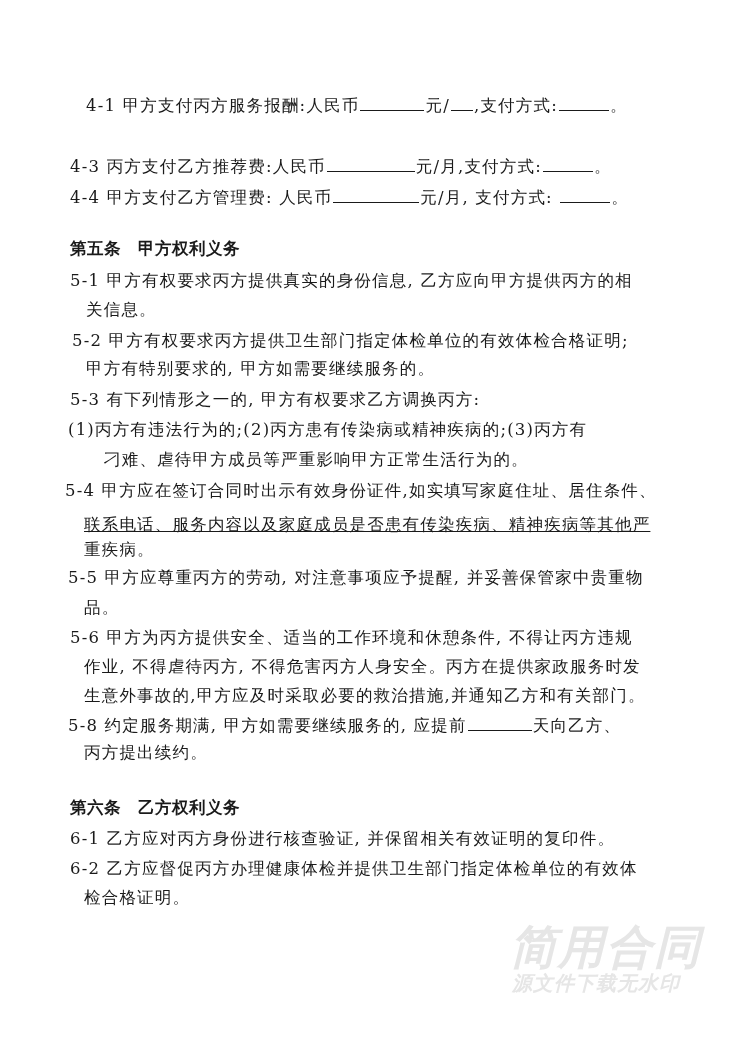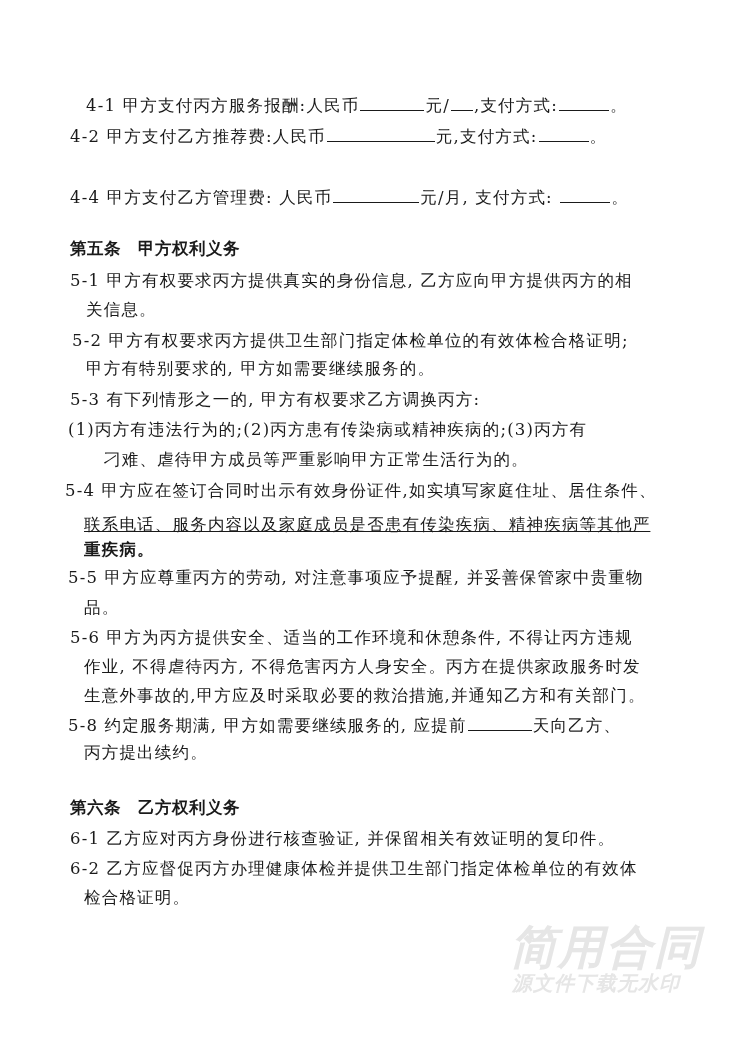--- a/index.html
+++ b/index.html
@@ -66,43 +66,43 @@
 </head>
 <body>
 
 <div class="page">
 
   <div class="line" style="left:70px; top:93px;margin-left:16px;">
     <span>4-1</span>
     <span>甲方支付丙方服务报酬:人民币</span><span class="blank" style="width:64px;"></span><span>元/</span><span class="blank" style="width:22px;"></span><span>,支付方式:</span><span class="blank" style="width:50px;"></span><span>。</span>
   </div>
 
-  <div class="line" style="left:70px; top:124px;">
-    <span>4-2</span>
-    <span>甲方支付乙方推荐费:人民币</span><span class="blank" style="width:108px;"></span><span>元,支付方式:</span><span class="blank" style="width:50px;"></span><span>。</span>
+
+  <div class="line" style="left:70px; top:154px;">
+    <span>4-3</span>
+    <span>丙方支付乙方推荐费:人民币</span><span class="blank" style="width:88px;"></span><span>元/月,支付方式:</span><span class="blank" style="width:50px;"></span><span>。</span>
   </div>
-
 
   <div class="line" style="left:70px; top:185px;">
     <span>4-4</span>
     <span>甲方支付乙方管理费: 人民币</span><span class="blank" style="width:86px;"></span><span>元/月, 支付方式: </span><span class="blank" style="width:50px;"></span><span>。</span>
   </div>
 
   <div class="line heading" style="left:70px; top:238px;">第五条　甲方权利义务</div>
 
   <div class="line" style="left:70px; top:270px;">5-1 甲方有权要求丙方提供真实的身份信息, 乙方应向甲方提供丙方的相</div>
   <div class="line" style="left:86px; top:299px;">关信息。</div>
   <div class="line" style="left:72px; top:330px;">5-2 甲方有权要求丙方提供卫生部门指定体检单位的有效体检合格证明;</div>
   <div class="line" style="left:86px; top:358px;">甲方有特别要求的, 甲方如需要继续服务的。</div>
   <div class="line" style="left:70px; top:389px;">5-3 有下列情形之一的, 甲方有权要求乙方调换丙方:</div>
   <div class="line" style="left:68px; top:419px;">(1)丙方有违法行为的;(2)丙方患有传染病或精神疾病的;(3)丙方有</div>
   <div class="line" style="left:104px; top:449px;">刁难、虐待甲方成员等严重影响甲方正常生活行为的。</div>
   <div class="line" style="left:65px; top:480px;">5-4 甲方应在签订合同时出示有效身份证件,如实填写家庭住址、居住条件、</div>
   <div class="line" style="left:84px; top:514px;text-decoration:underline;">联系电话、服务内容以及家庭成员是否患有传染疾病、精神疾病等其他严</div>
-  <div class="line" style="left:84px; top:539px;font-weight:bold;">重疾病。</div>
+  <div class="line" style="left:84px; top:539px;">重疾病。</div>
   <div class="line" style="left:68px; top:567px;">5-5 甲方应尊重丙方的劳动, 对注意事项应予提醒, 并妥善保管家中贵重物</div>
   <div class="line" style="left:84px; top:597px;">品。</div>
   <div class="line" style="left:70px; top:627px;">5-6 甲方为丙方提供安全、适当的工作环境和休憩条件, 不得让丙方违规</div>
   <div class="line" style="left:84px; top:656px;">作业, 不得虐待丙方, 不得危害丙方人身安全。丙方在提供家政服务时发</div>
   <div class="line" style="left:84px; top:685px;">生意外事故的,甲方应及时采取必要的救治措施,并通知乙方和有关部门。</div>
 
   <div class="line" style="left:68px; top:713px;">
     <span>5-8 约定服务期满, 甲方如需要继续服务的, 应提前</span><span class="blank" style="width:64px;"></span><span>天向乙方、</span>
   </div>
   <div class="line" style="left:84px; top:742px;">丙方提出续约。</div>

